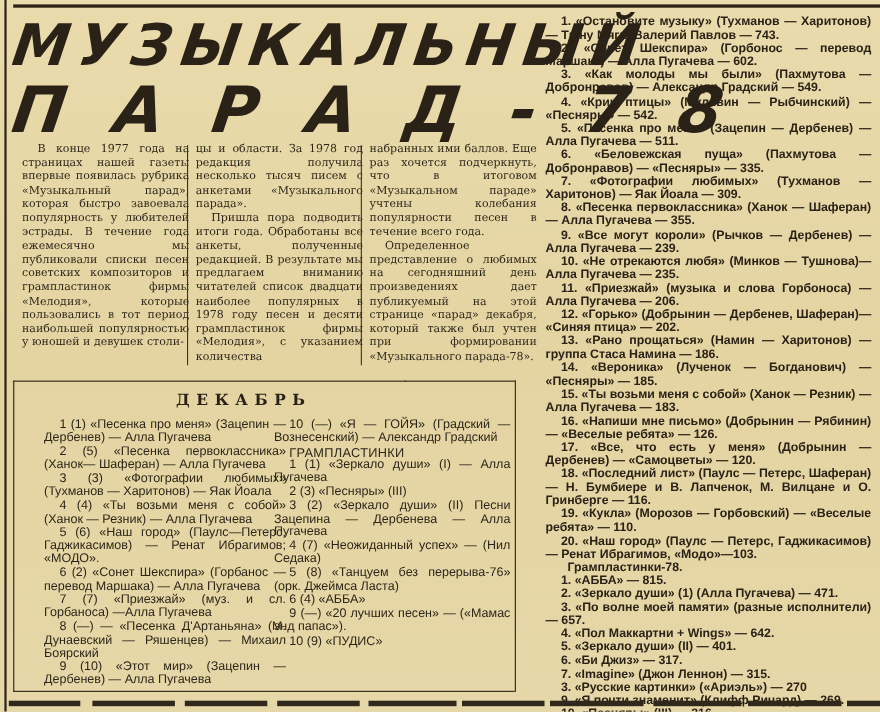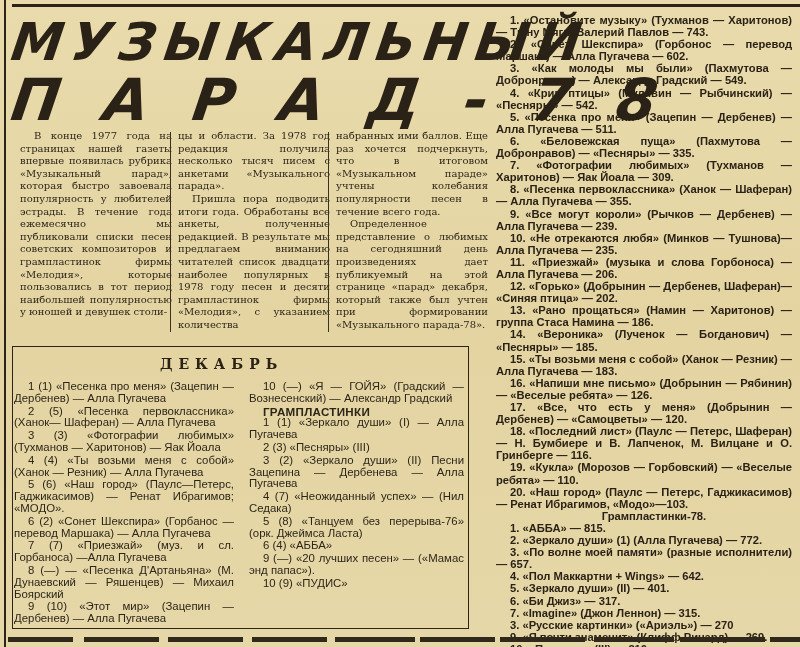--- a/index.html
+++ b/index.html
@@ -47,31 +47,31 @@
   .dec-bottom { position: absolute; left: 12px; top: 628px; width: 456px; height: 1px; background: #2b2417; }
   .dec-title {
     position: absolute; left: 160px; top: 356px; font-family: "DejaVu Serif", serif;
     font-weight: bold; font-size: 14px; letter-spacing: 6px; color: #2a2216;
   }
   .dec-list {
     position: absolute; top: 381px; width: 220px;
     font-family: "Liberation Sans", sans-serif; font-size: 11.4px; line-height: 11.8px; color: #2c2619;
   }
   .dec-list .item { text-indent: 14px; margin-bottom: 1px; text-align: justify; }
-  .dec-left { left: 14px; }
+  .dec-left { left: 14px; padding-left: 26px; }
   .dec-right { left: 249px; width: 215px; }
-  .sub-head { font-weight: bold; font-size: 11.6px; padding-left: 14px; letter-spacing: 0.3px; }
+  .sub-head { font-weight: normal; font-size: 11.6px; padding-left: 14px; letter-spacing: 0.3px; }
 
   .right-col {
     position: absolute; left: 496px; top: 14px; width: 296px;
     font-family: "Liberation Sans", sans-serif; font-weight: bold;
     font-size: 11.2px; line-height: 12.1px; color: #2a2216;
   }
   .right-col .item { text-indent: 14px; text-align: justify; }
-  .right-col .sec-head { text-align: center; padding-left: 20px; }
+  .right-col .sec-head { text-align: left; padding-left: 20px; }
 
   .dash-rule {
     position: absolute; top: 637px; height: 5px; background: #2f281b;
   }
 </style>
 </head>
 <body>
 
 <div class="page">
   <div class="left-rule"></div>
@@ -140,21 +140,21 @@
     <div class="item">13. «Рано прощаться» (Намин — Харитонов) — группа Стаса Намина — 186.</div>
     <div class="item">14. «Вероника» (Лученок — Богданович) — «Песняры» — 185.</div>
     <div class="item">15. «Ты возьми меня с собой» (Ханок — Резник) — Алла Пугачева — 183.</div>
     <div class="item">16. «Напиши мне письмо» (Добрынин — Рябинин) — «Веселые ребята» — 126.</div>
     <div class="item">17. «Все, что есть у меня» (Добрынин — Дербенев) — «Самоцветы» — 120.</div>
     <div class="item">18. «Последний лист» (Паулс — Петерс, Шаферан) — Н. Бумбиере и В. Лапченок, М. Вилцане и О. Гринберге — 116.</div>
     <div class="item">19. «Кукла» (Морозов — Горбовский) — «Веселые ребята» — 110.</div>
     <div class="item">20. «Наш город» (Паулс — Петерс, Гаджикасимов) — Ренат Ибрагимов, «Модо»—103.</div>
     <div class="sec-head">Грампластинки-78.</div>
     <div class="item">1. «АББА» — 815.</div>
-    <div class="item">2. «Зеркало души» (1) (Алла Пугачева) — 772.</div>
+    <div class="item">2. «Зеркало души» (1) (Алла Пугачева) — 471.</div>
     <div class="item">3. «По волне моей памяти» (разные исполнители)— 657.</div>
     <div class="item">4. «Пол Маккартни + Wings» — 642.</div>
     <div class="item">5. «Зеркало души» (II) — 401.</div>
     <div class="item">6. «Би Джиз» — 317.</div>
     <div class="item">7. «Imagine» (Джон Леннон) — 315.</div>
     <div class="item">3. «Русские картинки» («Ариэль») — 270</div>
     <div class="item">9. «Я почти знаменит» (Клифф Ричард) — 269.</div>
     <div class="item">10. «Песняры» (III) — 216.</div>
   </div>
 

